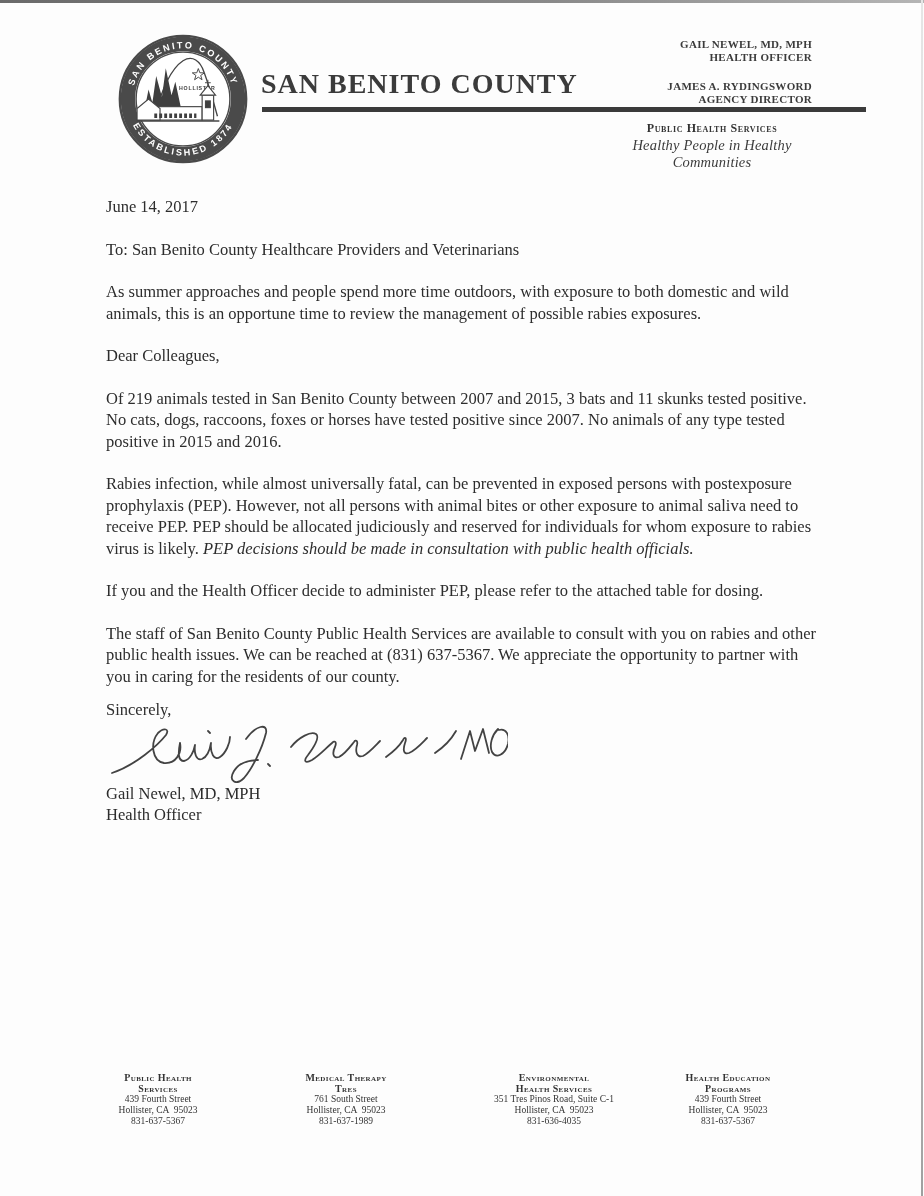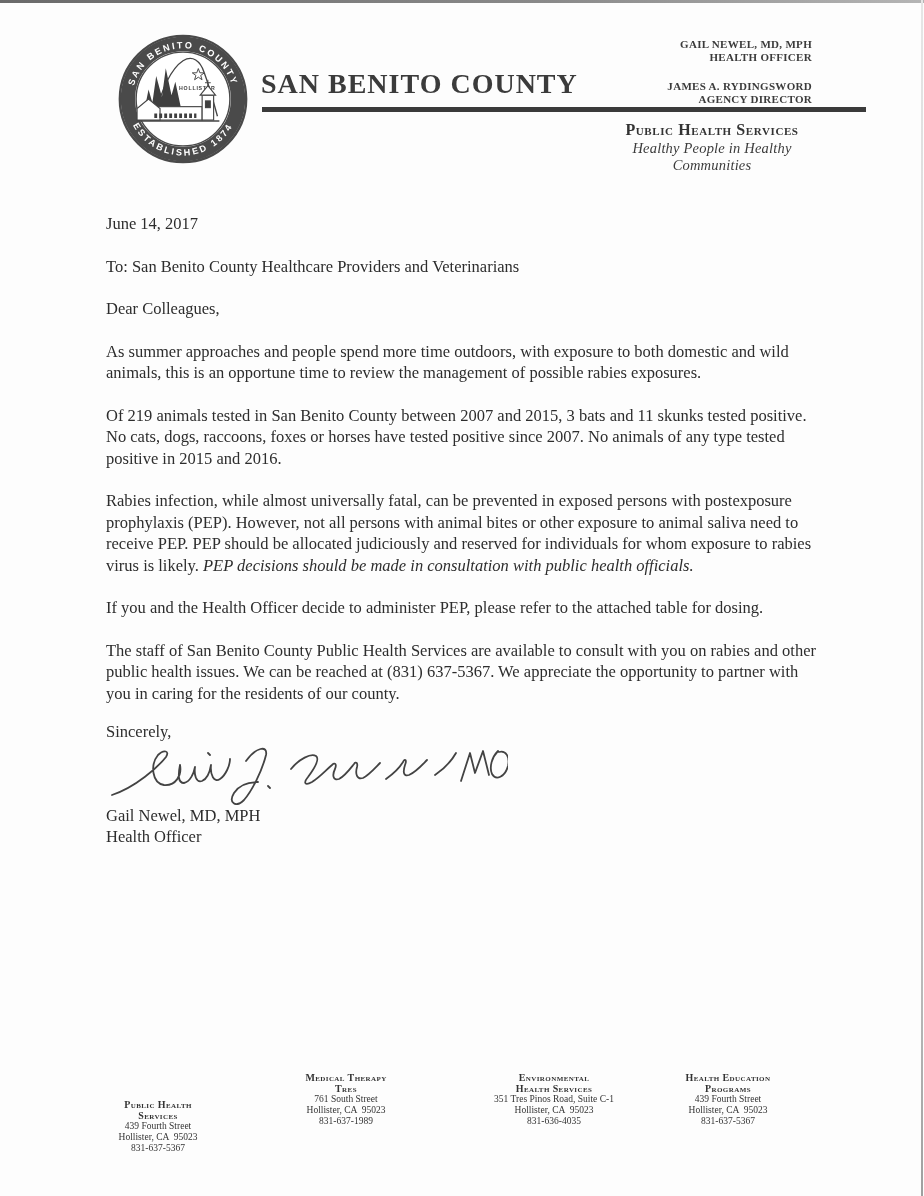--- a/index.html
+++ b/index.html
@@ -26,38 +26,38 @@
   }
   .rule{position:absolute;left:262px;right:58px;top:107px;height:5px;background:#3b3b3b;}
   .agency-subtitle{
     position:absolute;left:266px;top:117px;
     font-size:16px;letter-spacing:1.5px;color:#3b3b3b;white-space:nowrap;
   }
   .officials{position:absolute;top:38px;right:112px;text-align:right;}
   .official{font-size:11px;font-weight:bold;line-height:12.5px;color:#3b3b3b;letter-spacing:0.3px;}
   .official + .official{margin-top:17px;}
   .dept-block{position:absolute;top:121px;right:92px;width:240px;text-align:center;}
-  .dept-name{font-size:16px;font-weight:bold;font-variant:small-caps;letter-spacing:0.6px;color:#333;}
+  .dept-name{font-size:12px;font-weight:bold;font-variant:small-caps;letter-spacing:0.6px;color:#333;}
   .dept-tagline{font-size:14.5px;font-style:italic;color:#3b3b3b;margin-top:1px;letter-spacing:0.2px;text-align:center;}
 
   
   .letter{position:absolute;left:106px;top:196px;width:716px;font-size:16.5px;line-height:21.5px;}
-  .letter p{margin:17px 0 21px 0;}
+  .letter p{margin:0 0 21px 0;}
   .date{margin-bottom:25px;}
   .p-last{margin-bottom:12px !important;}
   .closing{margin-bottom:0 !important;}
   .signature{display:block;margin:0 0 0 2px;}
   .signer{line-height:21px;}
 
   
   .footer{position:absolute;top:1072px;left:0;width:100%;}
   .office{position:absolute;text-align:center;color:#333;}
   .office .oname{font-size:10px;font-weight:bold;font-variant:small-caps;line-height:11px;letter-spacing:0.4px;}
   .office .oaddr{font-size:9.5px;line-height:11px;white-space:pre-wrap;}
-  .office1{left:85px;width:146px;margin-top:27px;}
+  .office1{left:85px;width:146px;}
   .office2{left:268px;width:156px;}
   .office3{left:464px;width:180px;}
   .office4{left:644px;width:168px;}
 </style>
 </head>
 <body>
 
 <div class="page">
   <div class="scan-edge-top"></div>
   <div class="scan-edge-right"></div>
@@ -113,23 +113,23 @@
 
     <div class="dept-block">
       <div class="dept-name">Public Health Services</div>
       <div class="dept-tagline">Healthy People in Healthy Communities</div>
     </div>
   </div>
 
   <div class="letter">
     <p class="date">June 14, 2017</p>
     <p>To: San Benito County Healthcare Providers and Veterinarians</p>
+    <p>As summer approaches and people spend more time outdoors, with exposure to both domestic and wild animals, this is an opportune time to review the management of possible rabies exposures.</p>
+
     <p>Dear Colleagues,</p>
-
-    <p>As summer approaches and people spend more time outdoors, with exposure to both domestic and wild animals, this is an opportune time to review the management of possible rabies exposures.</p>
     <p>Of 219 animals tested in San Benito County between 2007 and 2015, 3 bats and 11 skunks tested positive. No cats, dogs, raccoons, foxes or horses have tested positive since 2007. No animals of any type tested positive in 2015 and 2016.</p>
     <p><span>Rabies infection, while almost universally fatal, can be prevented in exposed persons with postexposure prophylaxis (PEP). However, not all persons with animal bites or other exposure to animal saliva need to receive PEP. PEP should be allocated judiciously and reserved for individuals for whom exposure to rabies virus is likely. </span><em>PEP decisions should be made in consultation with public health officials.</em></p>
     <p>If you and the Health Officer decide to administer PEP, please refer to the attached table for dosing.</p>
     <p class="p-last">The staff of San Benito County Public Health Services are available to consult with you on rabies and other public health issues. We can be reached at (831) 637-5367. We appreciate the opportunity to partner with you in caring for the residents of our county.</p>
 
     <p class="closing">Sincerely,</p>
 
     <svg class="signature" width="400" height="62" viewBox="0 0 400 62" aria-hidden="true">
       <g fill="none" stroke="#2a2a2a" stroke-width="1.8" stroke-linecap="round" stroke-linejoin="round" opacity="0.88">
         <path d="M4 52 C28 44 50 24 58 14 C62 8 56 6 50 12 C42 22 44 40 56 42 C68 43 74 32 72 22 M72 22 C70 32 70 40 76 40 C82 39 86 30 87 24 M87 24 C86 32 88 40 94 38 C99 36 102 28 103 22 M100 10 L102 12 M103 22 C102 32 106 40 112 36 C118 32 122 22 122 16"></path>

